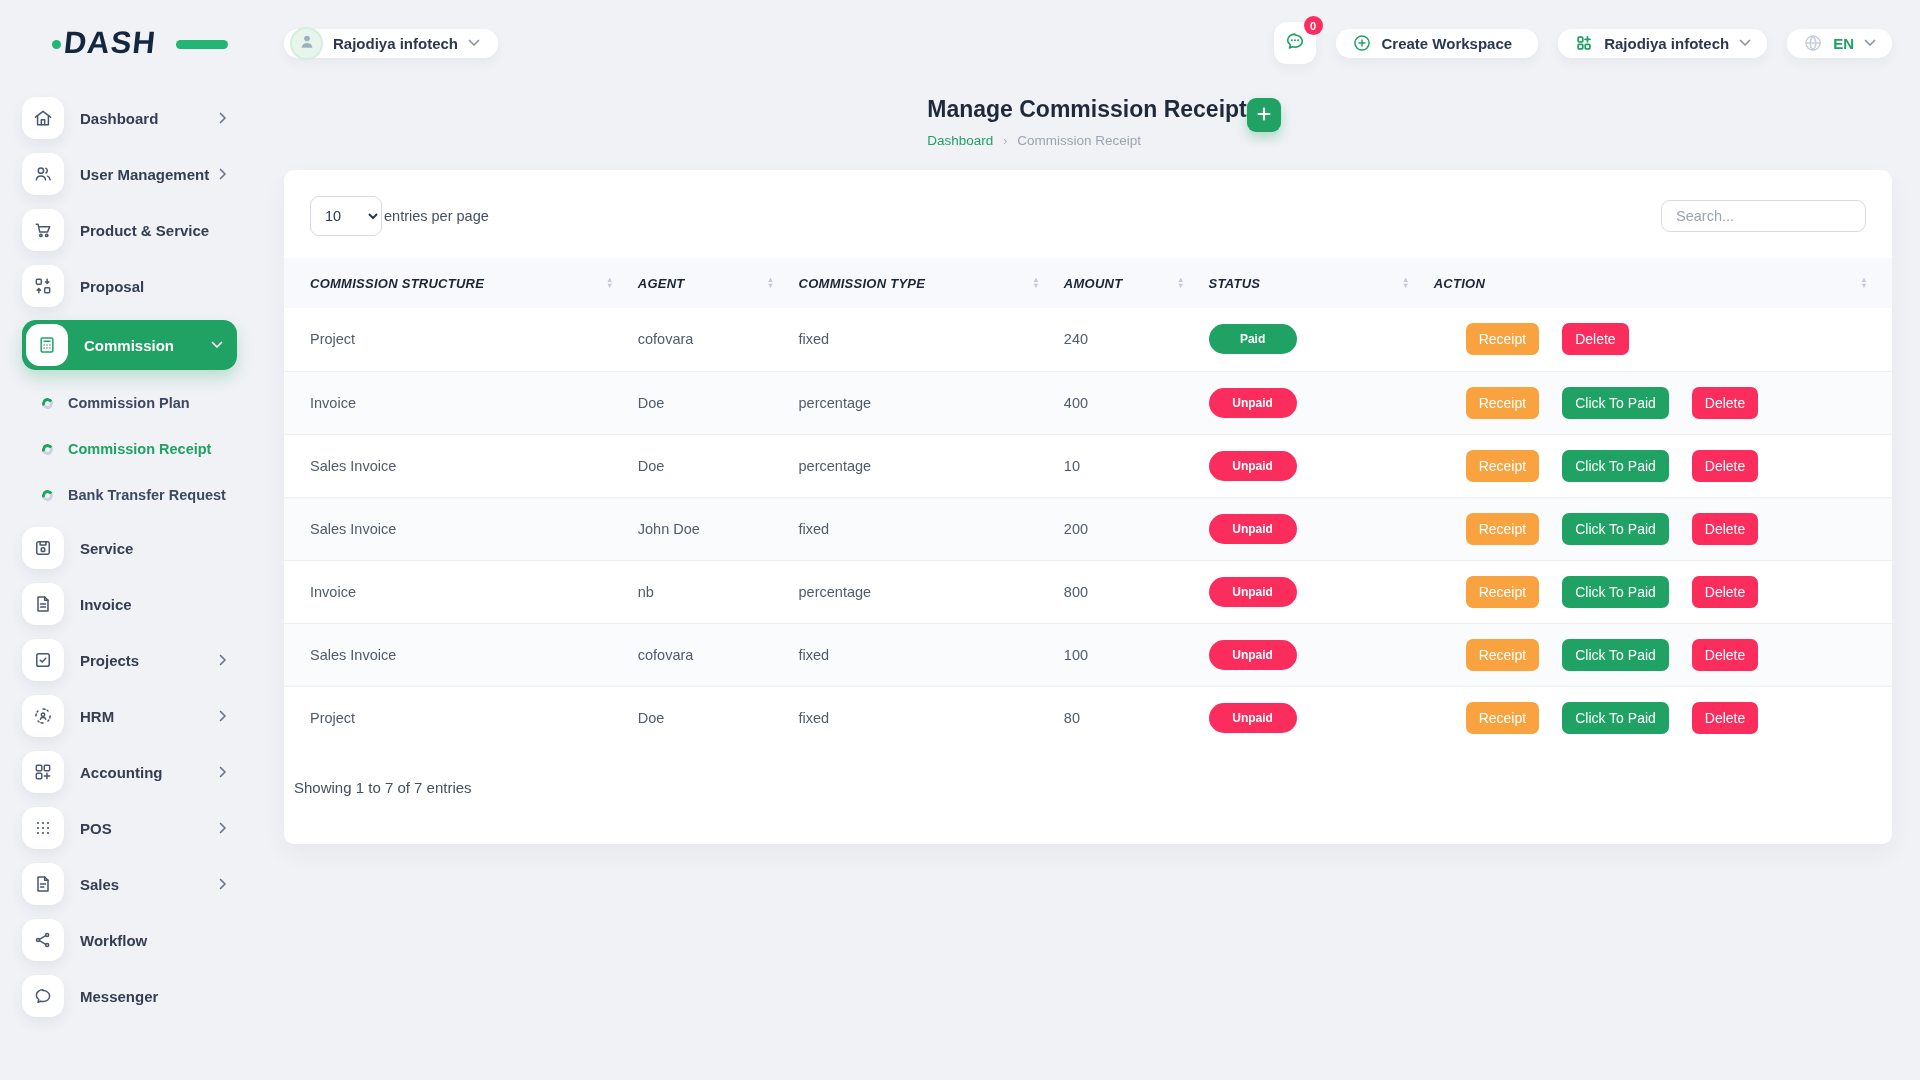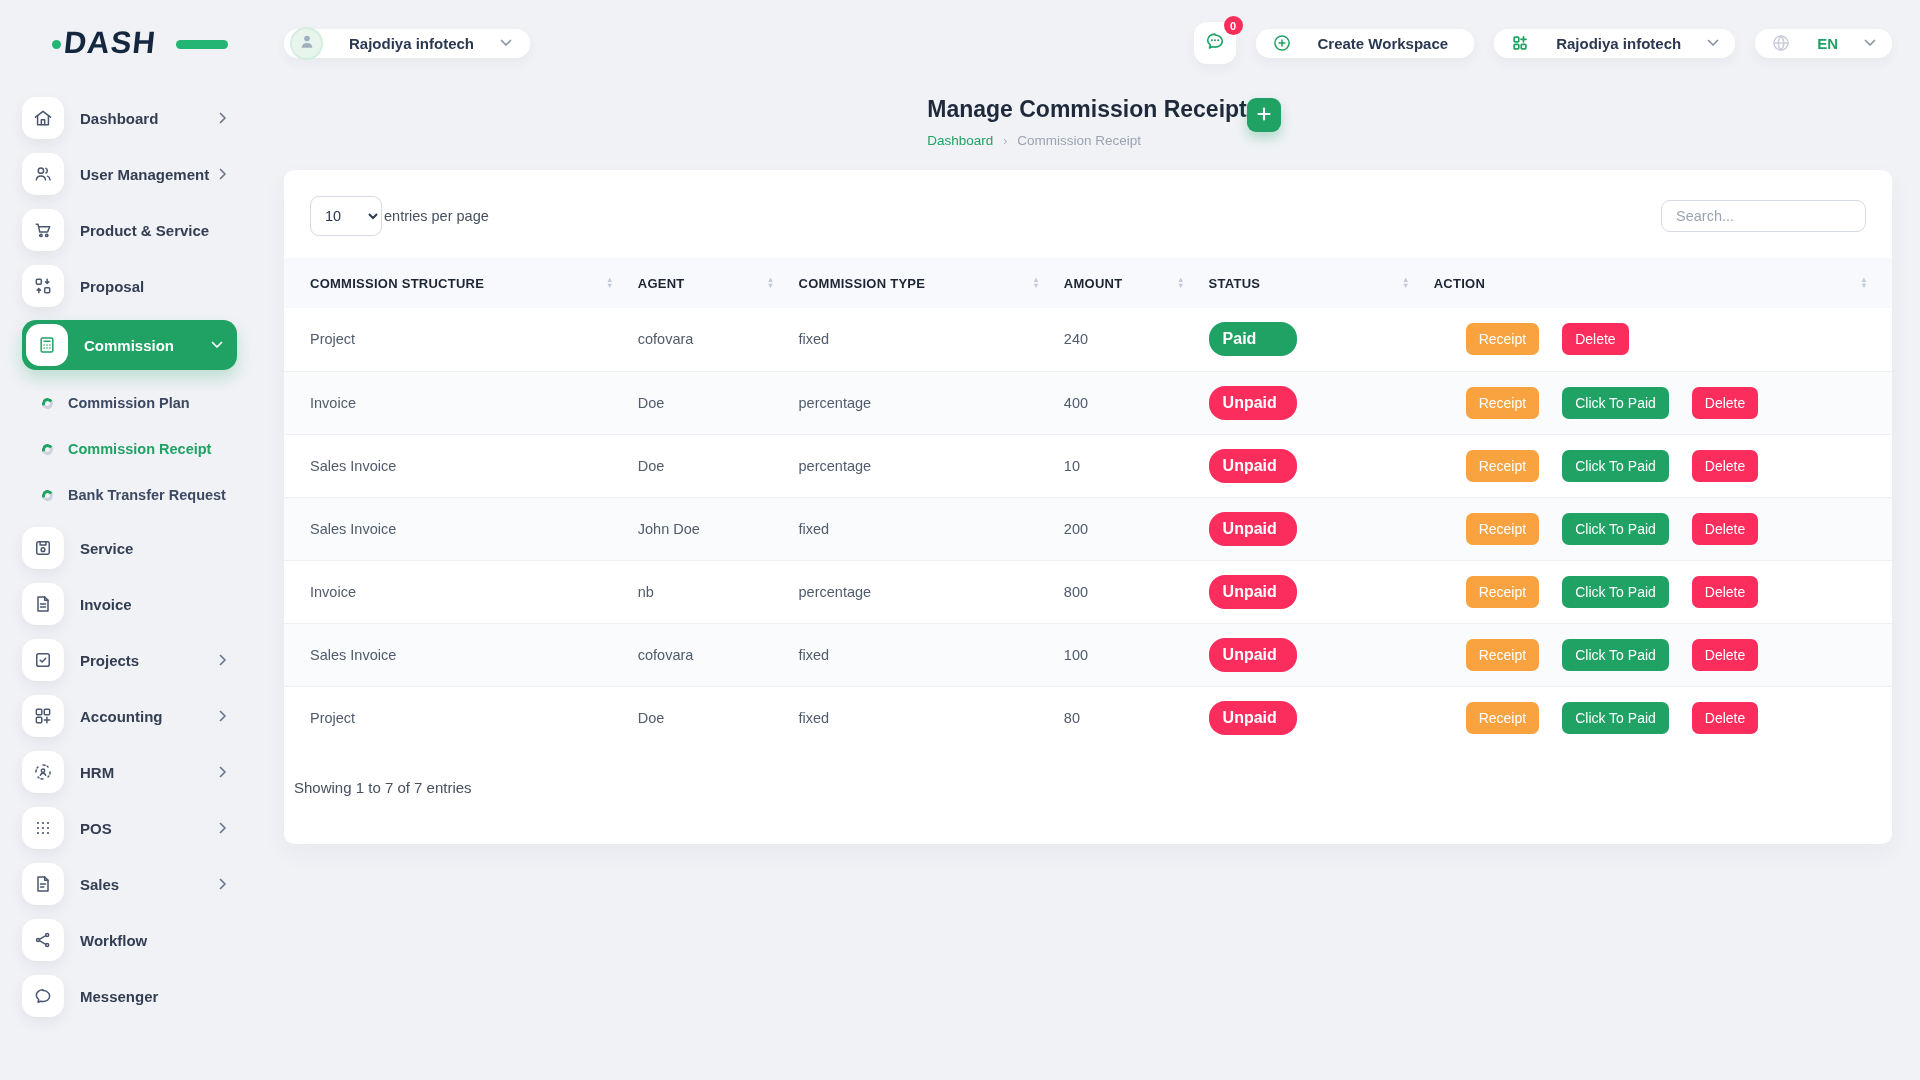--- a/index.html
+++ b/index.html
@@ -34,21 +34,21 @@
   .side-item.active .side-chev{ color:#fff; }
   .subnav{ margin:4px 0 2px 0; }
   .sub-item{ display:flex; align-items:center; height:46px; margin-left:42px; cursor:pointer; }
   .sub-dot{ width:11px; height:11px; border-radius:50%; border:3px solid #CBD2DD; border-top-color:var(--green); border-left-color:var(--green); transform:rotate(20deg); flex:0 0 11px;}
   .sub-label{ font-size:14.5px; font-weight:600; color:#3C4962; margin-left:15px; }
   .sub-item.active .sub-label{ color:var(--green); font-weight:700; }
 
   
   .main{ flex:1; padding:14px 28px 0 29px; display:flex; flex-direction:column; }
   .topbar{ height:58px; display:flex; align-items:center; justify-content:space-between; }
-  .pill{ background:#fff; border-radius:14px; height:29px; display:flex; align-items:center; padding:0 16px; box-shadow:0 5px 12px rgba(46,58,84,.05); cursor:pointer;gap:16px; }
+  .pill{ background:#fff; border-radius:14px; height:29px; display:flex; align-items:center; padding:0 16px; box-shadow:0 5px 12px rgba(46,58,84,.05); cursor:pointer; }
   .ws-pill{ padding:0 18px 0 6px; }
   .avatar{ width:33px; height:33px; border-radius:50%; background:#E7F5EC; border:2px solid #D4EEDF; display:flex; align-items:center; justify-content:center; color:#9FAFBE; }
   .avatar svg{ width:20px; height:20px; }
   .pill-label{ font-size:15px; font-weight:600; color:#2B3850; margin:0 10px; }
   .chev{ color:#8A94A6; display:flex; }
   .top-right{ display:flex; align-items:center; gap:20px; }
   .icon-btn{ width:42px; height:42px; border-radius:13px; background:#fff; box-shadow:0 5px 12px rgba(46,58,84,.05); display:flex; align-items:center; justify-content:center; position:relative; cursor:pointer; color:var(--green); }
   .icon-btn svg{ width:22px; height:22px; }
   .badge{ position:absolute; top:-6px; right:-7px; min-width:19px; height:19px; border-radius:10px; background:var(--pink); color:#fff; font-size:11px; font-weight:700; display:flex; align-items:center; justify-content:center; padding:0 5px; }
   .green-ic{ color:var(--green); display:flex; }
@@ -68,27 +68,27 @@
   .card{ background:#fff; border-radius:10px; margin-top:22px; box-shadow:0 10px 24px rgba(46,58,84,.05); padding:26px 0 48px 0; }
   .card-controls{ display:flex; align-items:center; justify-content:space-between; padding:0 26px; }
   .entries{ display:flex; align-items:center; }
   .entries select{ width:72px; height:40px; border:1px solid #D6DAE3; border-radius:9px; font-size:14.5px; color:#2B3850; padding:0 10px; font-family:inherit; background:#fff; appearance:auto; }
   .entries-label{ font-size:14.5px; color:#46505F; margin-left:2px; }
   .search input{ width:205px; height:32px; border:1px solid #D6DAE3; border-radius:9px; padding:0 14px; font-size:14.5px; font-family:inherit; color:#2B3850; outline:none; }
   .search input::placeholder{ color:#9AA4B2; }
 
   table{ width:100%; border-collapse:collapse; margin-top:22px; table-layout:fixed; }
   thead th{ background:#F8F9FC; height:50px; text-align:left; font-size:13px; font-weight:700; color:#1B2534; letter-spacing:.02em; position:relative; padding-left:0; }
-  th .th-inner{ padding-left:0; }
+  th .th-inner{ padding-left:0;font-style:italic; }
   th:first-child, td:first-child{ padding-left:26px; }
   .sorter{ position:absolute; right:24px; top:50%; transform:translateY(-50%); display:flex; flex-direction:column; line-height:.75; color:#C4CBD8; font-size:7.5px; cursor:pointer; }
   tbody td{ height:63px; font-size:14.5px; color:var(--cell); border-top:1px solid #EEF0F4; }
   tbody tr:first-child td{ border-top:none; }
   tbody tr:nth-child(even) td{ background:rgba(246,247,250,.55); }
-  .status-pill{ display:inline-block; min-width:88px; text-align:left; padding:8px 14px; border-radius:16px; color:#fff; font-size:16px; font-weight:600; }
+  .status-pill{ display:inline-block; min-width:88px; text-align:center; padding:8px 14px; border-radius:16px; color:#fff; font-size:12px; font-weight:600; }
   .bg-green{ background:var(--green); } .bg-pink{ background:var(--pink); } .bg-orange{ background:var(--orange); }
   .actions{ display:flex; gap:23px;padding-left:32px; }
   .act-btn{ border:none; color:#fff; font-size:14px; font-weight:500; font-family:inherit; padding:8px 13px; border-radius:7px; cursor:pointer; }
   .table-footer{ font-size:15px; color:#46505F; padding:30px 26px 0 10px; }
 </style>
 </head>
 <body>
 
 <aside class="sidebar">
   <div class="logo">
@@ -208,42 +208,42 @@
         <span class="side-label">Projects</span>
         <span class="side-chev">
           <svg viewBox="0 0 8 12" width="8" height="12" fill="none" stroke="currentColor" stroke-width="1.7" stroke-linecap="round" stroke-linejoin="round">
             <path d="M1.5 1.5L6 6l-4.5 4.5"></path>
           </svg>
         </span>
       </div>
       <div class="side-item">
         <span class="icon-box">
           <svg viewBox="0 0 24 24" fill="none" stroke="currentColor" stroke-width="1.8" stroke-linecap="round" stroke-linejoin="round" width="20" height="20">
+            <circle cx="12" cy="10.5" r="2"></circle>
+            <path d="M8.8 16c.6-1.6 1.7-2.4 3.2-2.4s2.6.8 3.2 2.4"></path>
+            <path d="M12 3.5a8.5 8.5 0 016 2.5M20.5 12a8.5 8.5 0 01-2.5 6M12 20.5A8.5 8.5 0 016 18M3.5 12A8.5 8.5 0 016 6" stroke-dasharray="2.4 2.6"></path>
+          </svg>
+        </span>
+        <span class="side-label">HRM</span>
+        <span class="side-chev">
+          <svg viewBox="0 0 8 12" width="8" height="12" fill="none" stroke="currentColor" stroke-width="1.7" stroke-linecap="round" stroke-linejoin="round">
+            <path d="M1.5 1.5L6 6l-4.5 4.5"></path>
+          </svg>
+        </span>
+      </div>
+      <div class="side-item">
+        <span class="icon-box">
+          <svg viewBox="0 0 24 24" fill="none" stroke="currentColor" stroke-width="1.8" stroke-linecap="round" stroke-linejoin="round" width="20" height="20">
             <rect x="4" y="4" width="6.5" height="6.5" rx="1.2"></rect>
             <rect x="13.5" y="4" width="6.5" height="6.5" rx="1.2"></rect>
             <rect x="4" y="13.5" width="6.5" height="6.5" rx="1.2"></rect>
             <path d="M16.7 13.5v6.5M13.5 16.7H20"></path>
           </svg>
         </span>
         <span class="side-label">Accounting</span>
-        <span class="side-chev">
-          <svg viewBox="0 0 8 12" width="8" height="12" fill="none" stroke="currentColor" stroke-width="1.7" stroke-linecap="round" stroke-linejoin="round">
-            <path d="M1.5 1.5L6 6l-4.5 4.5"></path>
-          </svg>
-        </span>
-      </div>
-      <div class="side-item">
-        <span class="icon-box">
-          <svg viewBox="0 0 24 24" fill="none" stroke="currentColor" stroke-width="1.8" stroke-linecap="round" stroke-linejoin="round" width="20" height="20">
-            <circle cx="12" cy="10.5" r="2"></circle>
-            <path d="M8.8 16c.6-1.6 1.7-2.4 3.2-2.4s2.6.8 3.2 2.4"></path>
-            <path d="M12 3.5a8.5 8.5 0 016 2.5M20.5 12a8.5 8.5 0 01-2.5 6M12 20.5A8.5 8.5 0 016 18M3.5 12A8.5 8.5 0 016 6" stroke-dasharray="2.4 2.6"></path>
-          </svg>
-        </span>
-        <span class="side-label">HRM</span>
         <span class="side-chev">
           <svg viewBox="0 0 8 12" width="8" height="12" fill="none" stroke="currentColor" stroke-width="1.7" stroke-linecap="round" stroke-linejoin="round">
             <path d="M1.5 1.5L6 6l-4.5 4.5"></path>
           </svg>
         </span>
       </div>
       <div class="side-item">
         <span class="icon-box">
           <svg viewBox="0 0 24 24" fill="none" stroke="currentColor" stroke-width="1.8" stroke-linecap="round" stroke-linejoin="round" width="20" height="20">
             <path d="M6 6h.01M12 6h.01M18 6h.01M6 12h.01M12 12h.01M18 12h.01M6 18h.01M12 18h.01M18 18h.01" stroke-width="2.6"></path>

